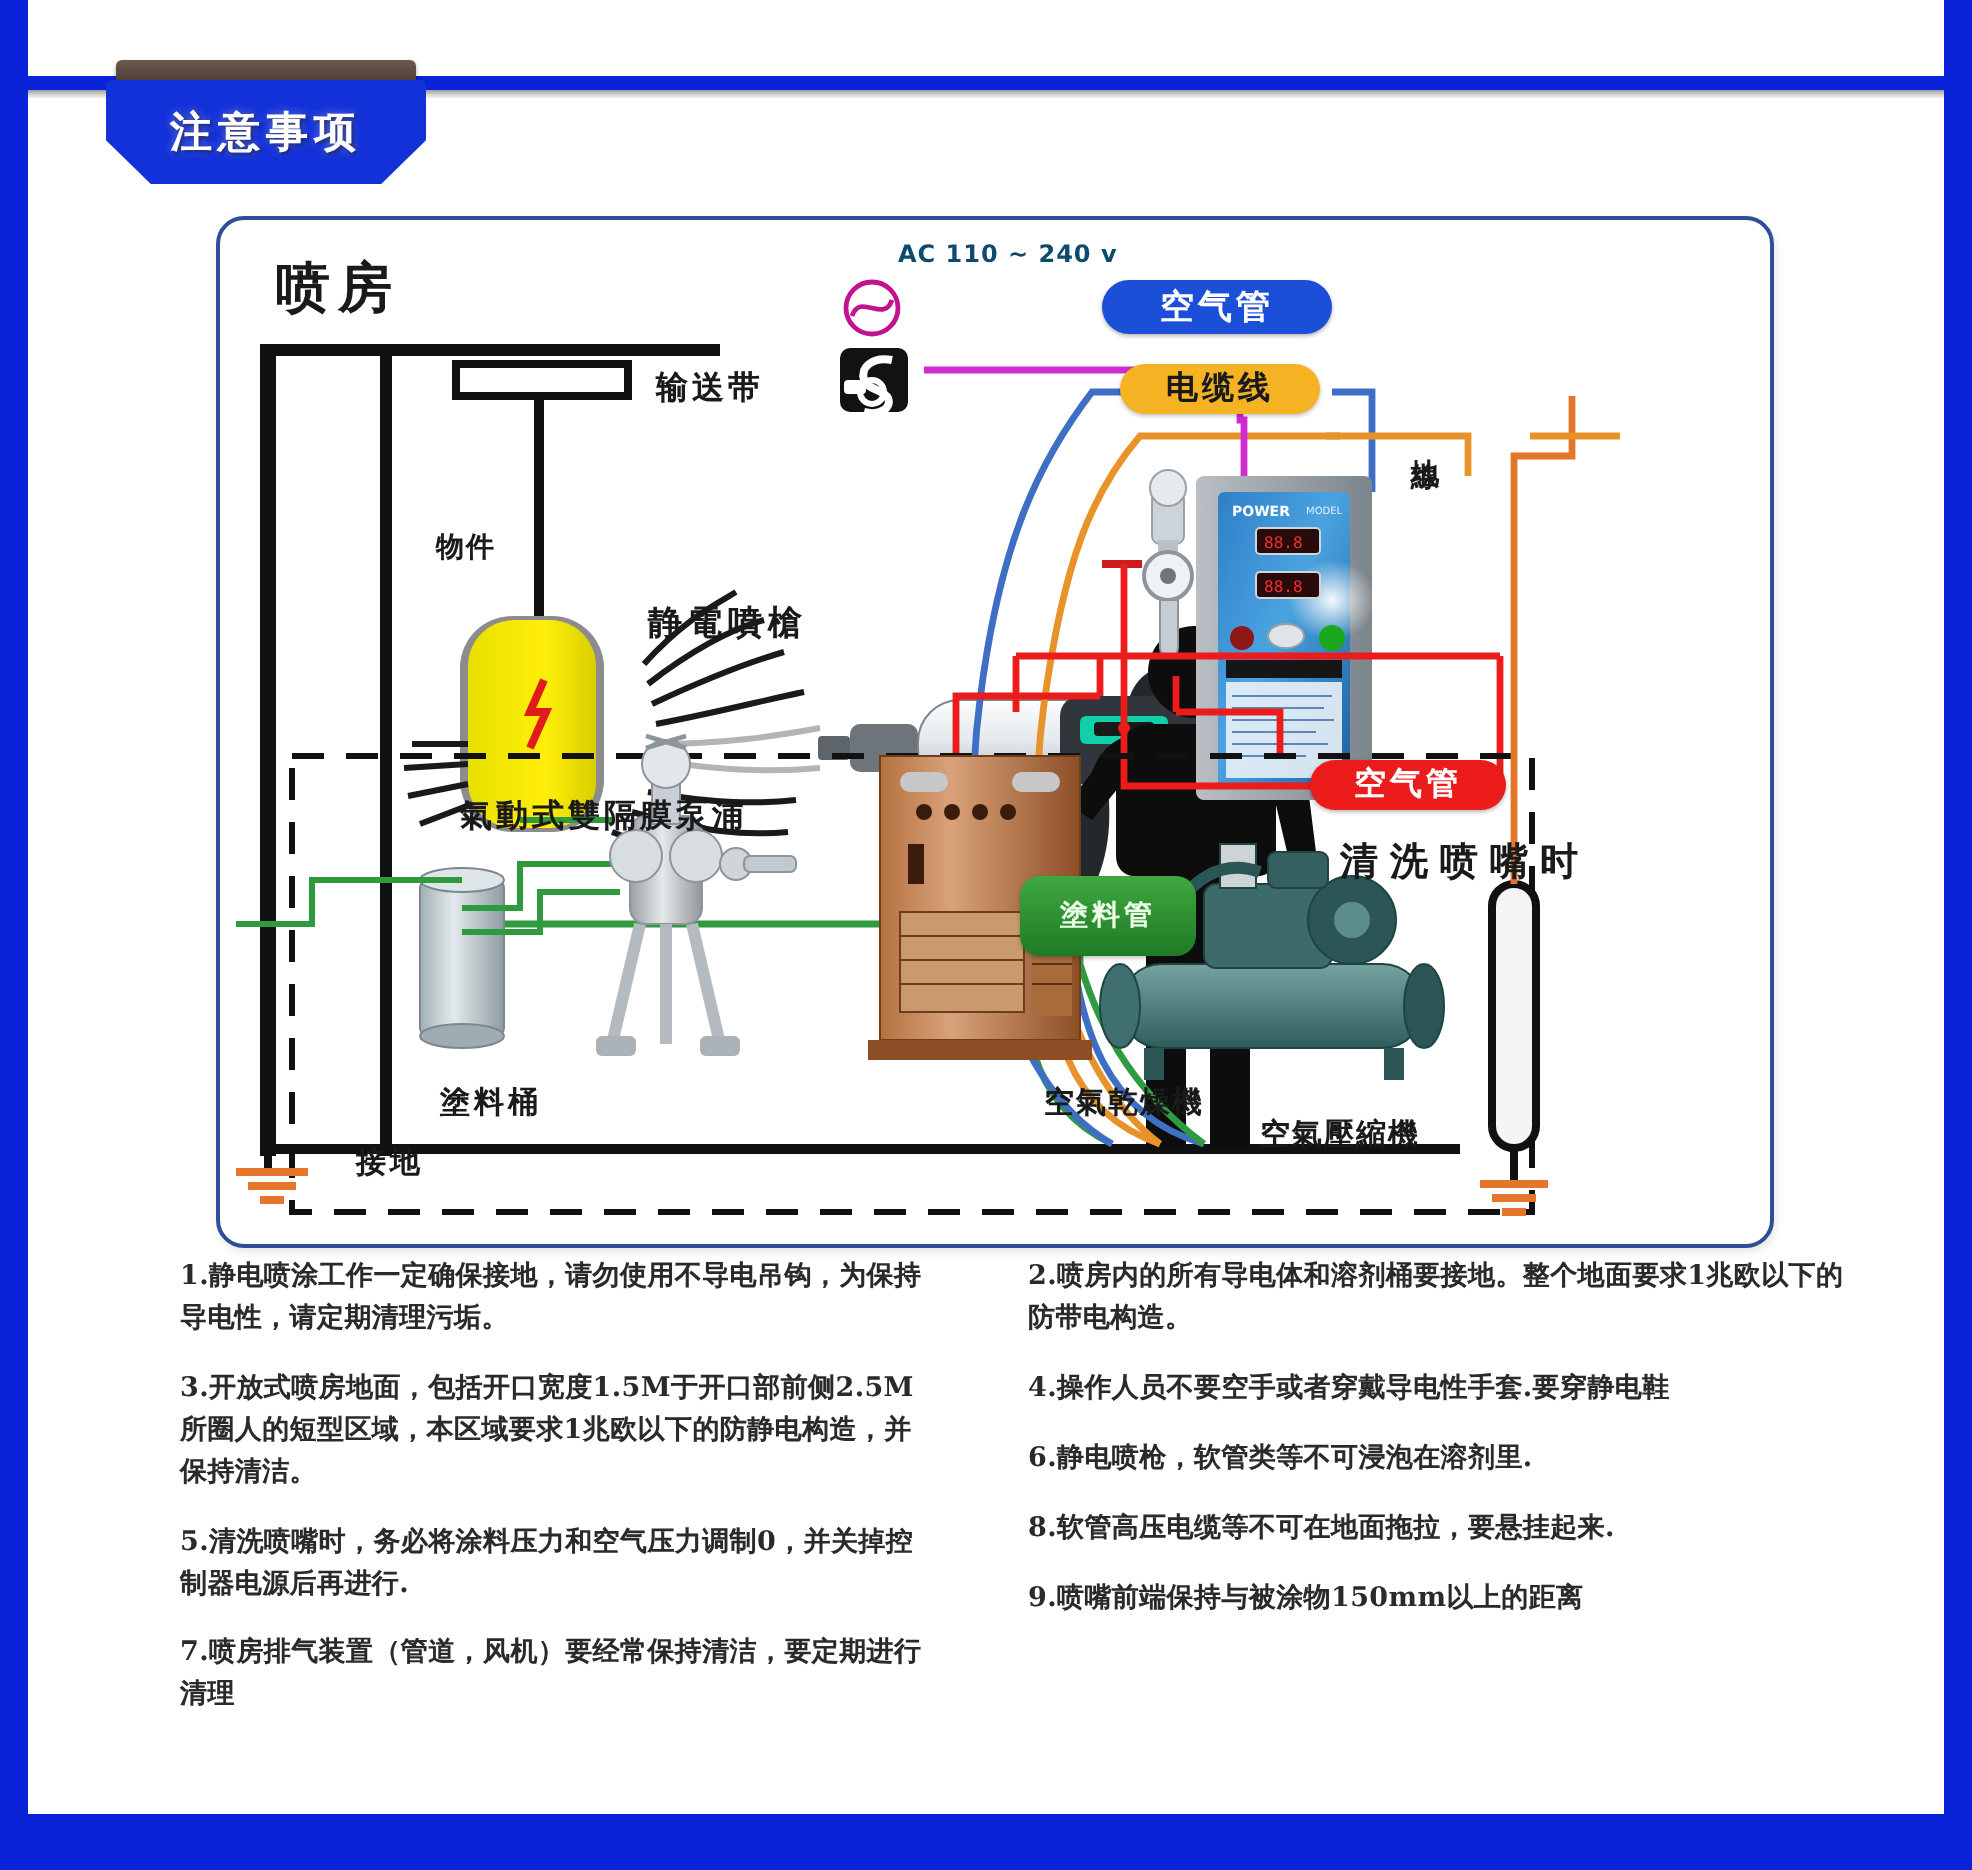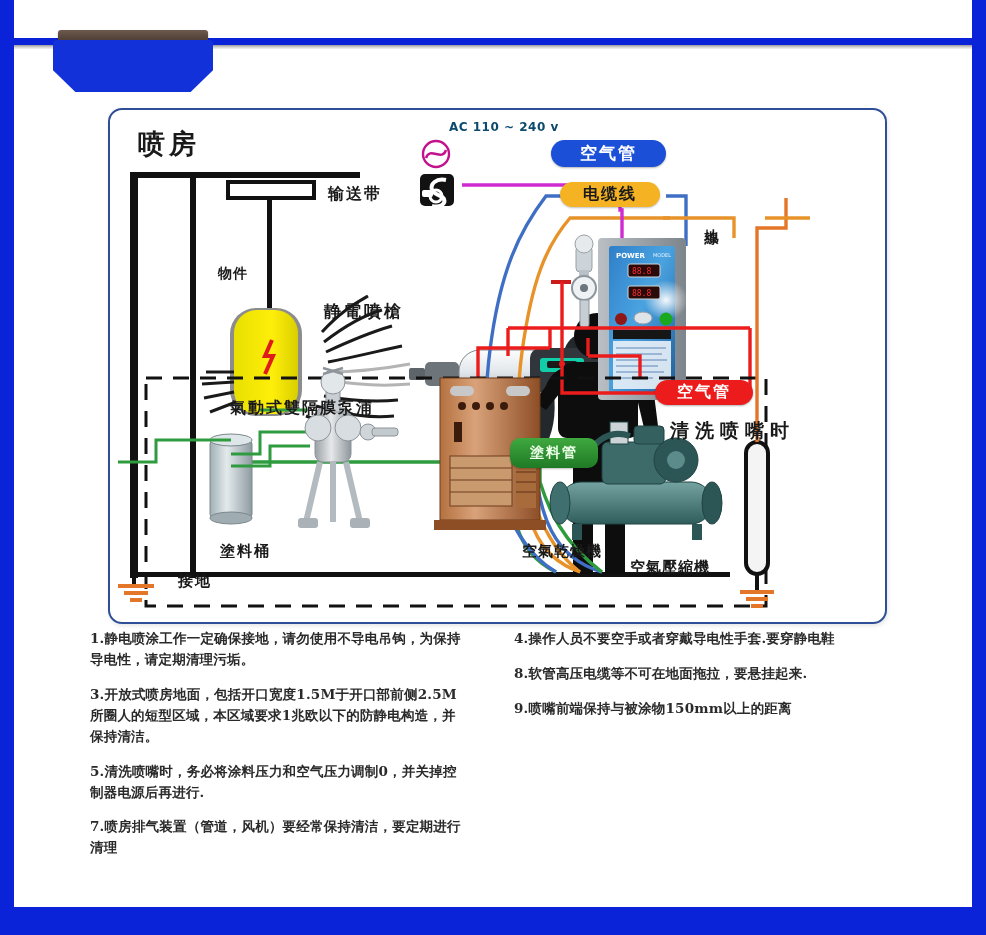--- a/index.html
+++ b/index.html
@@ -43,21 +43,21 @@
   
   .badge{position:absolute;display:flex;align-items:center;justify-content:center;
     font-family:"DejaVu Sans","Liberation Sans",sans-serif;font-weight:bold;
     border-radius:999px;letter-spacing:2px;white-space:nowrap;text-align:right;}
   .badge-air-top{left:441px;top:30px;width:115px;height:27px;background:#1b4fd8;color:#fff;
     font-size:17px;box-shadow:0 1px 2px rgba(0,0,0,.3);}
   .badge-cable{left:450px;top:72px;width:100px;height:25px;background:#f5b324;color:#1a1a1a;
     font-size:16px;box-shadow:0 1px 2px rgba(0,0,0,.25);}
   .badge-air-red{left:545px;top:270px;width:98px;height:25px;background:#ec1c1c;color:#fff;
     font-size:16px;box-shadow:0 1px 2px rgba(0,0,0,.3);}
-  .badge-paint{left:400px;top:328px;width:88px;height:30px;
+  .badge-paint{left:400px;top:328px;width:88px;height:40px;
     background:linear-gradient(180deg,#3fa83f,#1f7a25);color:#eaffe6;font-size:14px;
     border-radius:10px;box-shadow:0 1px 2px rgba(0,0,0,.25);}
 
   .dlabel{position:absolute;font-family:"DejaVu Serif","Liberation Serif",serif;
     color:#1a1a1a;font-weight:bold;white-space:nowrap;}
   .lbl-booth{left:28px;top:16px;font-size:27px;letter-spacing:4px;}
   .lbl-conveyor{left:218px;top:74px;font-size:16px;letter-spacing:2px;}
   .lbl-object{left:108px;top:155px;font-size:14px;letter-spacing:1px;}
   .lbl-gun{left:200px;top:190px;font-size:17px;letter-spacing:3px;padding-left:14px;}
   .lbl-host{left:560px;top:308px;font-size:19px;letter-spacing:6px;}
@@ -86,20 +86,21 @@
 <div class="page">
 
   <div class="edge-left"></div>
   <div class="edge-right"></div>
   <div class="edge-bottom"></div>
 
   <div class="header-rule"></div>
   <div class="header-rule-shadow"></div>
   <div class="header-brown"></div>
   <div class="pennant"></div>
+  <div class="pennant-title">注意事项</div>
 
   <div class="diagram">
 
     <svg width="775" height="512" viewBox="0 0 775 512">
       <defs>
         <linearGradient id="gunBody" x1="0" y1="0" x2="0" y2="1">
           <stop offset="0%" stop-color="#fdfdfd"></stop>
           <stop offset="45%" stop-color="#e3e8ec"></stop>
           <stop offset="100%" stop-color="#a8b2ba"></stop>
         </linearGradient>
@@ -387,19 +388,21 @@
   </div>
 
   <div class="notes">
     <div class="col col-left">
       <div class="note">1.静电喷涂工作一定确保接地，请勿使用不导电吊钩，为保持导电性，请定期清理污垢。</div>
       <div class="note">3.开放式喷房地面，包括开口宽度1.5M于开口部前侧2.5M所圈人的短型区域，本区域要求1兆欧以下的防静电构造，并保持清洁。</div>
       <div class="note">5.清洗喷嘴时，务必将涂料压力和空气压力调制0，并关掉控制器电源后再进行.</div>
       <div class="note">7.喷房排气装置（管道，风机）要经常保持清洁，要定期进行清理</div>
     </div>
     <div class="col col-right">
+      <div class="note">2.喷房内的所有导电体和溶剂桶要接地。整个地面要求1兆欧以下的防带电构造。</div>
       <div class="note">4.操作人员不要空手或者穿戴导电性手套.要穿静电鞋</div>
+      <div class="note">6.静电喷枪，软管类等不可浸泡在溶剂里.</div>
       <div class="note">8.软管高压电缆等不可在地面拖拉，要悬挂起来.</div>
       <div class="note">9.喷嘴前端保持与被涂物150mm以上的距离</div>
     </div>
   </div>
 
 </div>
 
 </body></html>

